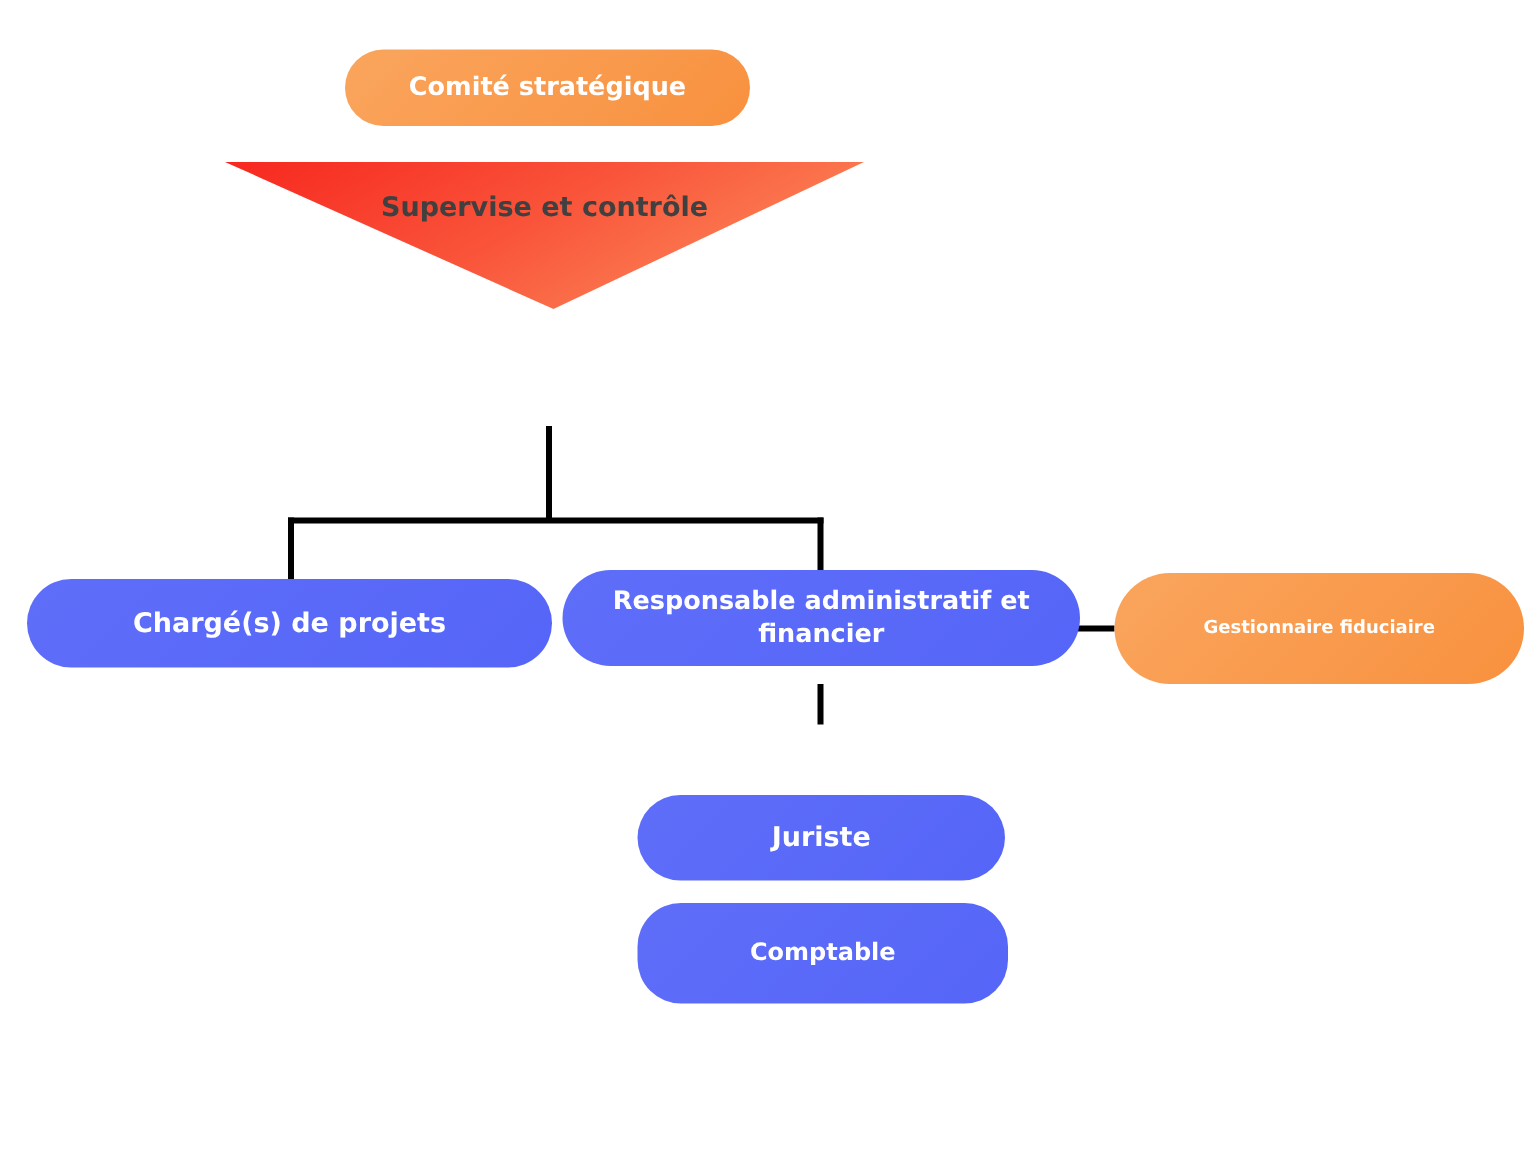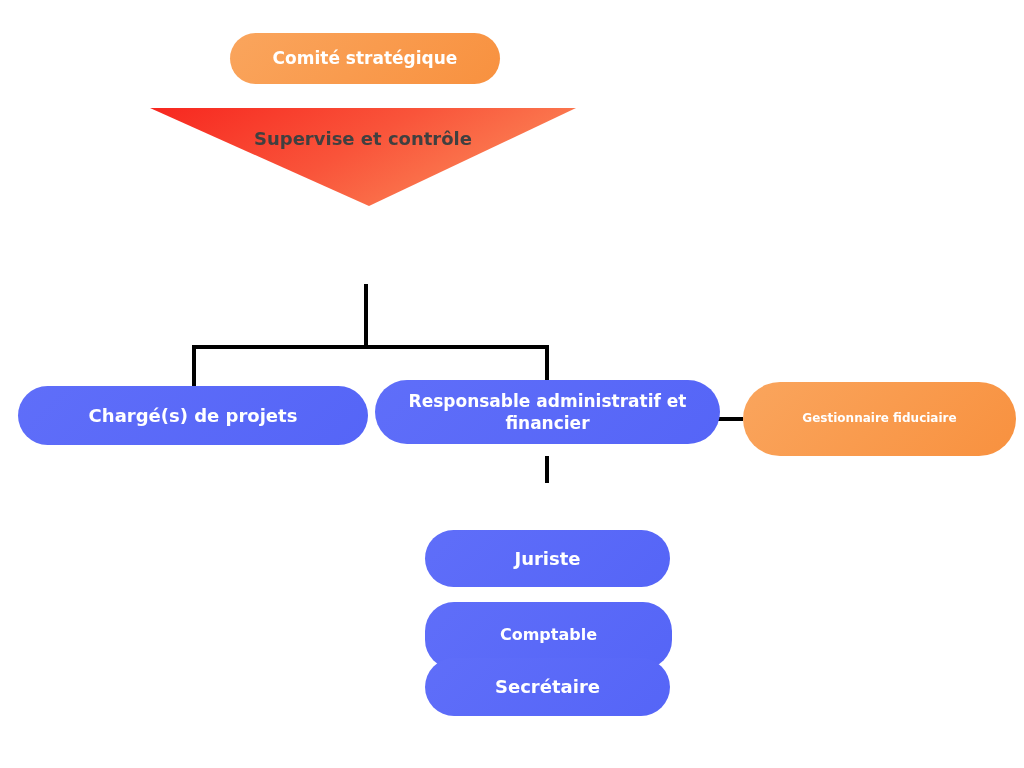--- a/index.html
+++ b/index.html
@@ -120,17 +120,14 @@
   </div>
 
   <div class="node blue" id="node-juriste">
     <span>Juriste</span>
   </div>
 
   <div class="node blue" id="node-comptable">
     <span>Comptable</span>
   </div>
 
-  <div class="node blue" id="node-secretaire">
-    <span>Secrétaire</span>
-  </div>
 
 </div>
 
 </body></html>

